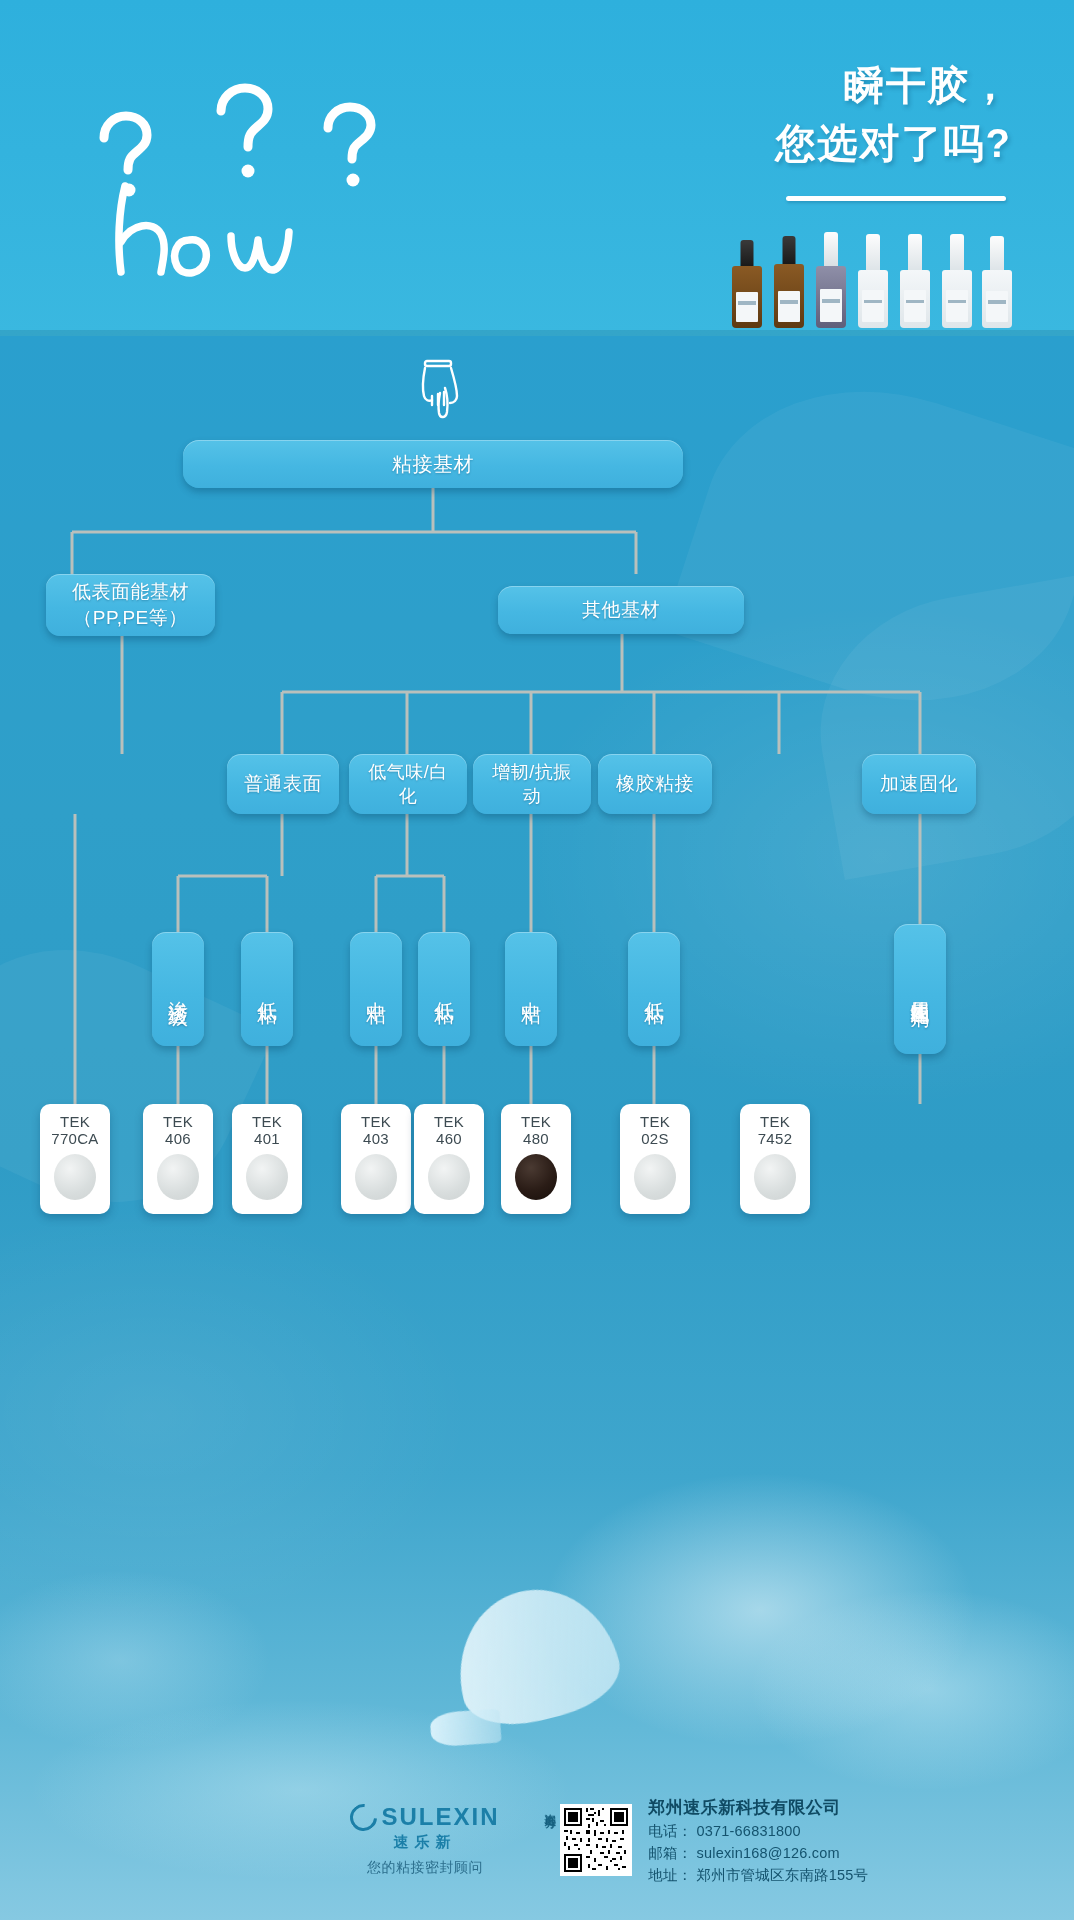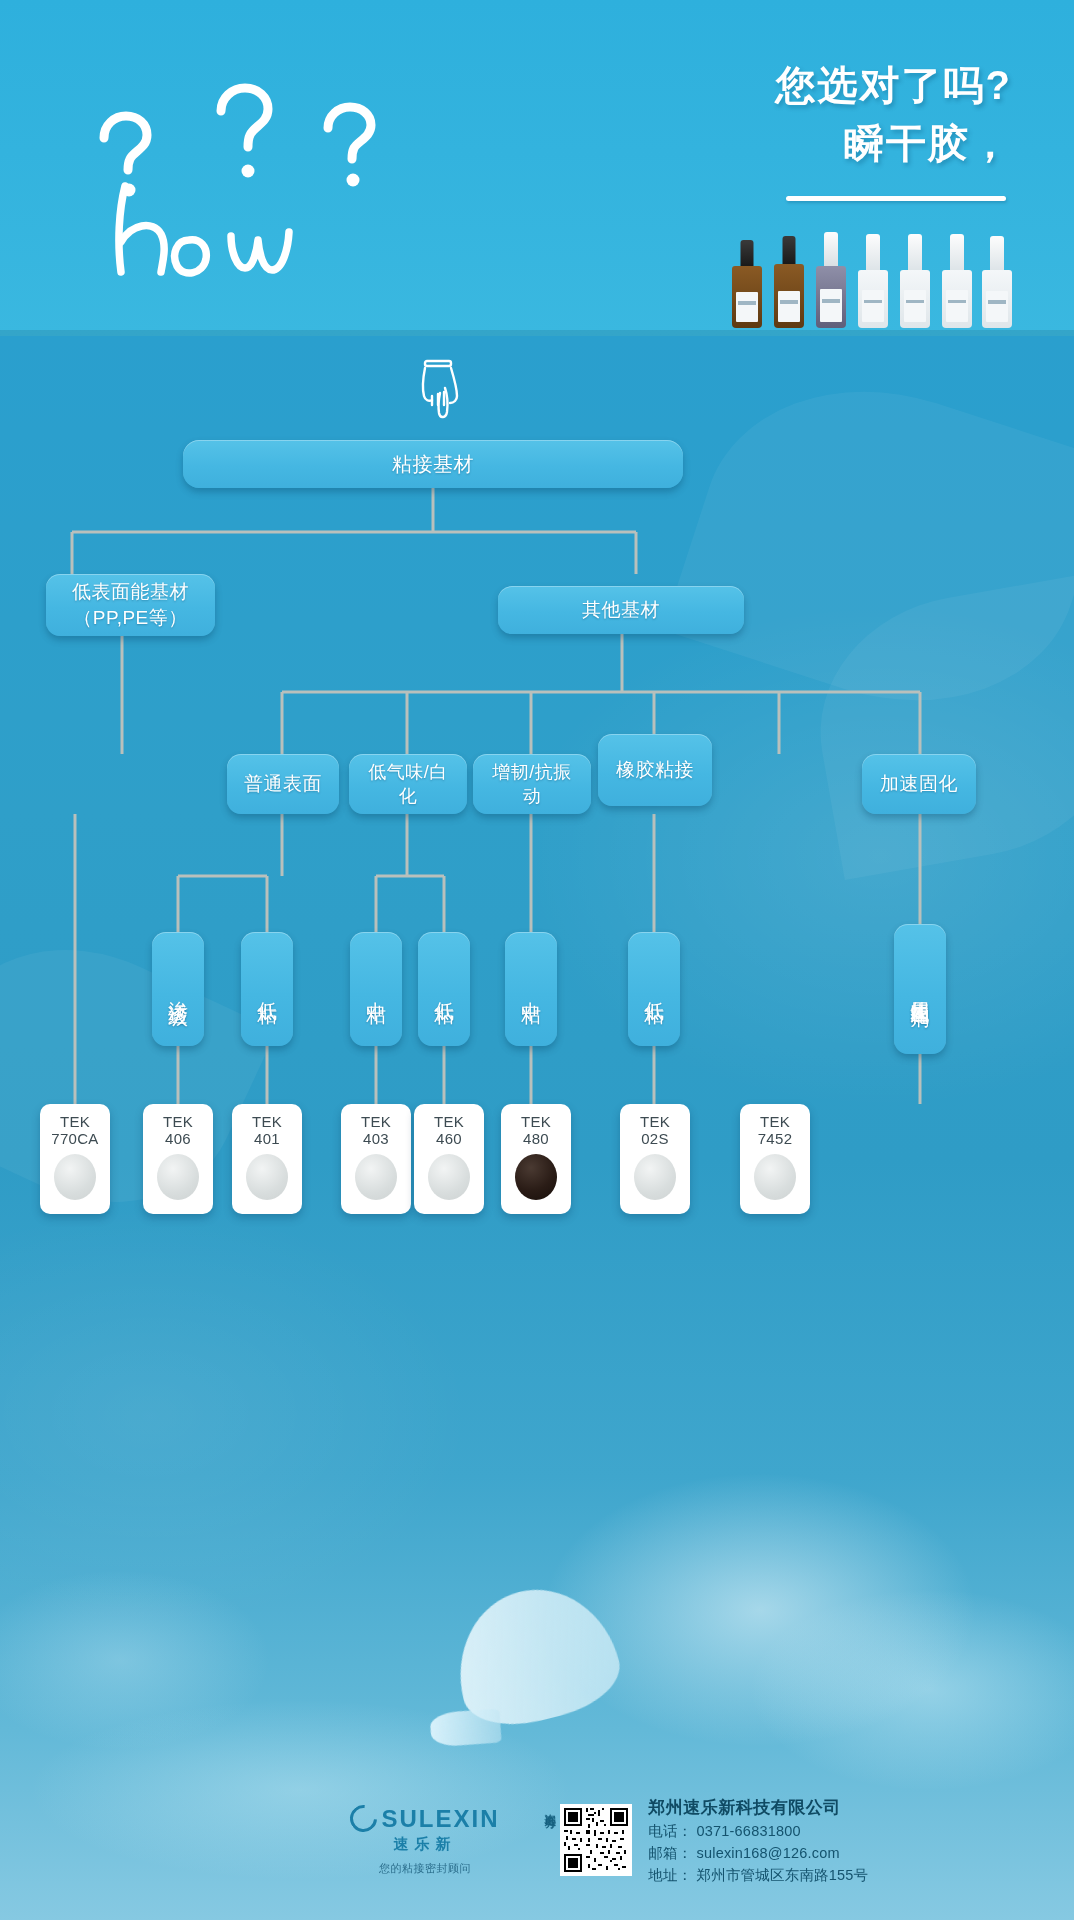--- a/index.html
+++ b/index.html
@@ -165,21 +165,21 @@
     padding: 0 40px 10px 40px;
   }
   .brand { width: 200px; text-align:center; margin-left: 285px; }
   .brand .logo-row { display:flex; align-items:center; justify-content:center; gap:4px; }
   .brand .logo-c {
     width:27px;height:27px;border:3px solid #1b7fa8;border-radius:50%;
     border-right-color:transparent; transform: rotate(-40deg);
   }
   .brand .logo-text { color:#1b7fa8; font-size:24px; font-weight:700; letter-spacing:2px; }
   .brand .logo-cn { color:#1b7fa8; font-size:15px; letter-spacing:6px; margin-top:2px; font-weight:700;}
-  .brand .logo-sub { color:#2b6e8c; font-size:11px; margin-top:7px; letter-spacing:.5px; }
+  .brand .logo-sub { color:#2b6e8c; font-size:14px; margin-top:7px; letter-spacing:.5px; }
 
   .qr-wrap { display:flex; align-items:center; margin-left:18px; }
   .qr-label {
     writing-mode: vertical-rl; text-orientation: upright;
     font-size: 12px; color:#16607f; letter-spacing:1px; line-height:1.1;
     height: 72px; margin-right: 4px;
   }
   .qr { width:72px; height:72px; background:#ffffff; padding:2px; }
   .qr svg { display:block; }
 
@@ -223,22 +223,22 @@
           <path d="M16 62 C26 44, 48 40, 56 54 C62 66, 58 80, 56 92"></path>
 
           <path d="M84 60 C72 60, 66 74, 72 86 C79 98, 98 94, 101 79 C103 67, 95 58, 84 60 Z"></path>
 
           <path d="M126 56 C126 72, 132 88, 140 88 C148 88, 152 70, 153 60 C154 72, 158 90, 167 90 C177 90, 183 70, 184 52"></path>
         </g>
       </svg>
     </div>
 
     <div class="head-title">
+      <div>瞬干胶，</div>
       <div>您选对了吗?</div>
-      <div>瞬干胶，</div>
     </div>
     <div class="head-rule"></div>
 
     <div class="bottles">
       <div class="bottle" style="left:0px;width:30px;height:88px;">
         <div class="b-cap" style="width:13px;height:30px;background:linear-gradient(180deg,#3a3a3a,#151515);"></div>
         <div class="b-body" style="height:62px;background:linear-gradient(180deg,#8a5a24,#5e3a12);"></div>
         <div class="b-label"></div>
       </div>
       <div class="bottle" style="left:42px;width:30px;height:92px;">
@@ -356,21 +356,21 @@
 
     <div class="node" style="left:227px; top:418px; width:112px; height:60px;">
       <span>普通表面</span>
     </div>
     <div class="node" style="left:349px; top:418px; width:118px; height:60px; font-size:18px;">
       <span>低气味/白化</span>
     </div>
     <div class="node" style="left:473px; top:418px; width:118px; height:60px; font-size:18px;">
       <span>增韧/抗振动</span>
     </div>
-    <div class="node" style="left:598px; top:398px; width:114px; height:72px;">
+    <div class="node" style="left:598px; top:418px; width:114px; height:60px;">
       <span>橡胶粘接</span>
     </div>
     <div class="node" style="left:862px; top:418px; width:114px; height:60px;">
       <span>加速固化</span>
     </div>
 
     <div class="node vert" style="left:152px; top:596px; width:52px; height:114px;">
       <span>渗透级</span>
     </div>
     <div class="node vert" style="left:241px; top:596px; width:52px; height:114px;">

